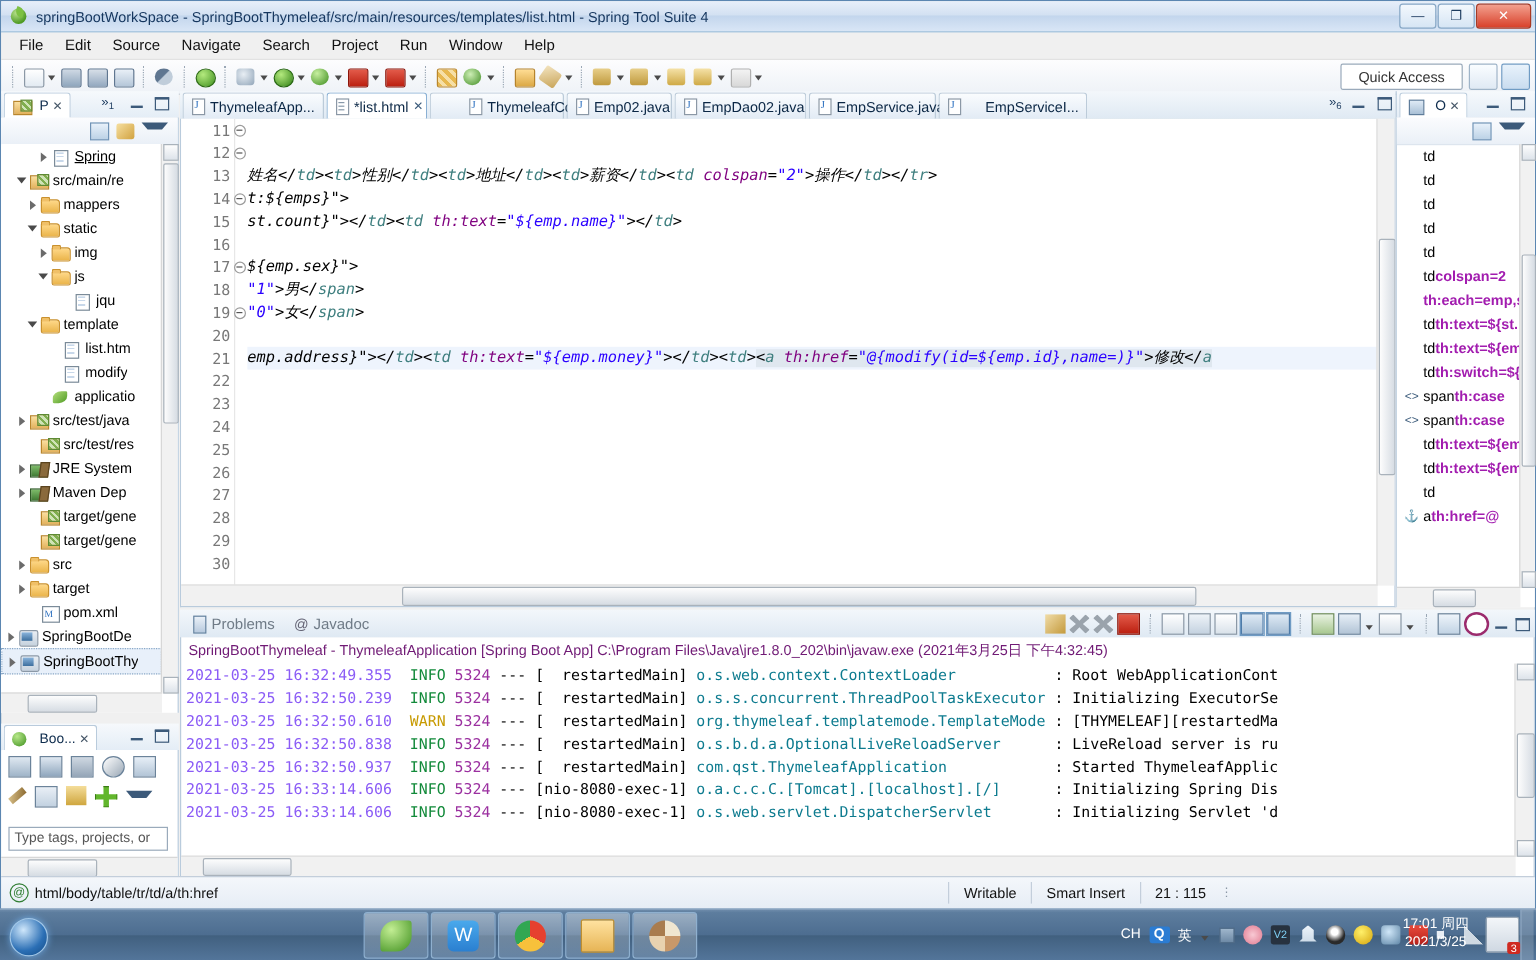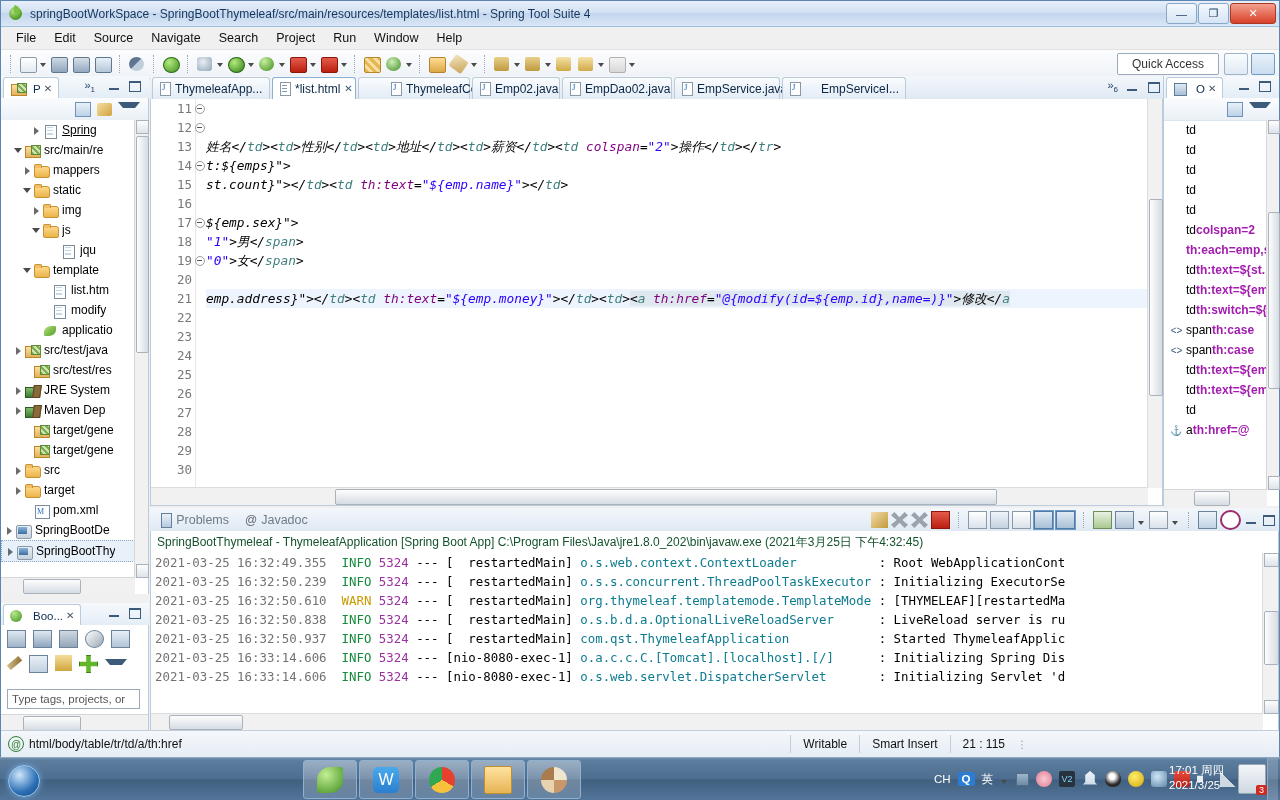--- a/index.html
+++ b/index.html
@@ -186,25 +186,25 @@
   .ctabs{height:23px;background:linear-gradient(to bottom,#f3f7fb,#dfe9f3);position:relative;
      border-bottom:1px solid #b9cbdc;}
   .ctab{position:absolute;top:1px;height:22px;display:flex;align-items:center;gap:4px;padding:0 7px;
      font-size:12.5px;color:#0b2745;box-sizing:border-box;}
   .ctab.sel{background:#fff;border:1px solid #8ab0d4;border-bottom:none;border-radius:3px 3px 0 0;
      border-top:2px solid #4f83bd;}
   .ctab.dim{color:#6f7b87;}
   .ctools{position:absolute;right:4px;top:2px;display:flex;align-items:center;gap:3px;}
   .cbody{position:absolute;left:0;right:0;top:23px;bottom:0;background:#fff;border:1px solid #b9cbdc;
      border-top:none;box-sizing:border-box;}
-  .chead{height:21px;font-size:12px;color:#14532d;padding:3px 0 0 6px;white-space:nowrap;overflow:hidden;}
+  .chead{height:21px;font-size:12px;color:#701a75;padding:3px 0 0 6px;white-space:nowrap;overflow:hidden;}
   .clog{position:absolute;left:4px;right:16px;top:22px;bottom:16px;overflow:hidden;
      font-family:"DejaVu Sans Mono",monospace;font-size:12.4px;line-height:19px;}
   .logline{white-space:pre;height:19px;}
-  .lg-date{color:#737373;text-align:center;}
+  .lg-date{color:#8b5cf6;text-align:center;}
   .lg-info{color:#128a3a;}
   .lg-warn{color:#c79a00;}
   .lg-pid{color:#9b30a0;}
   .lg-dash{color:#000;}
   .lg-thread{color:#000;}
   .lg-cls{color:#0d7b8f;}
   .lg-msg{color:#000;}
   .cvscroll{position:absolute;right:0;top:22px;bottom:16px;width:15px;background:#f1f1f1;border-left:1px solid #dcdcdc;}
   .chscroll{position:absolute;left:0;right:15px;bottom:0;height:16px;background:#f1f1f1;border-top:1px solid #dcdcdc;}
 
@@ -225,21 +225,21 @@
   .startbtn{position:absolute;left:2px;top:2px;width:48px;height:38px;border-radius:50%;}
   .startorb{position:absolute;left:6px;top:5px;width:30px;height:30px;border-radius:50%;
      background:radial-gradient(circle at 35% 30%,#cfe7fb,#2b6fb5 60%,#134a83);
      border:1px solid #9fc6e8;box-shadow:0 0 6px rgba(120,190,255,.7);}
   .tasks{position:absolute;left:303px;top:2px;display:flex;gap:2px;}
   .taskbtn{width:52px;height:37px;border:1px solid #8fb0cf;border-radius:3px;
      background:linear-gradient(to bottom,rgba(255,255,255,.38),rgba(255,255,255,.12));
      display:flex;align-items:center;justify-content:center;}
   .tray{position:absolute;right:44px;top:0;height:42px;display:flex;align-items:center;gap:7px;color:#fff;font-size:11.5px;}
   .trayico{width:16px;height:16px;position:relative;}
-  .clock{position:absolute;right:56px;top:5px;color:#fff;font-size:11.5px;text-align:left;line-height:15px;}
+  .clock{position:absolute;right:56px;top:5px;color:#fff;font-size:11.5px;text-align:center;line-height:15px;}
   .shownow{position:absolute;right:2px;top:0;width:10px;height:42px;background:rgba(255,255,255,.18);
      border-left:1px solid #8fa8c2;}
   .actionctr{position:absolute;right:14px;top:6px;width:26px;height:28px;}
 </style>
 </head>
 <body>
 
 <div class="app">
 
   <div class="titlebar">

